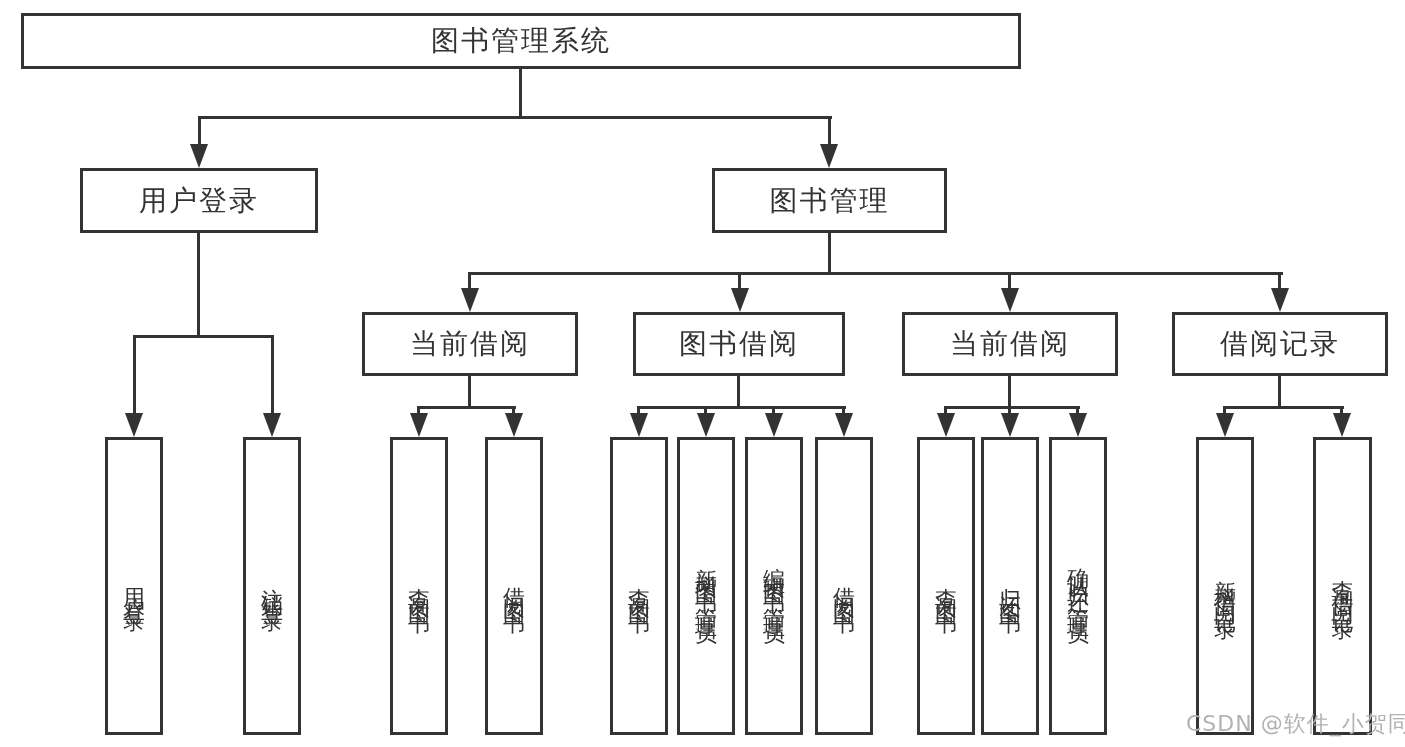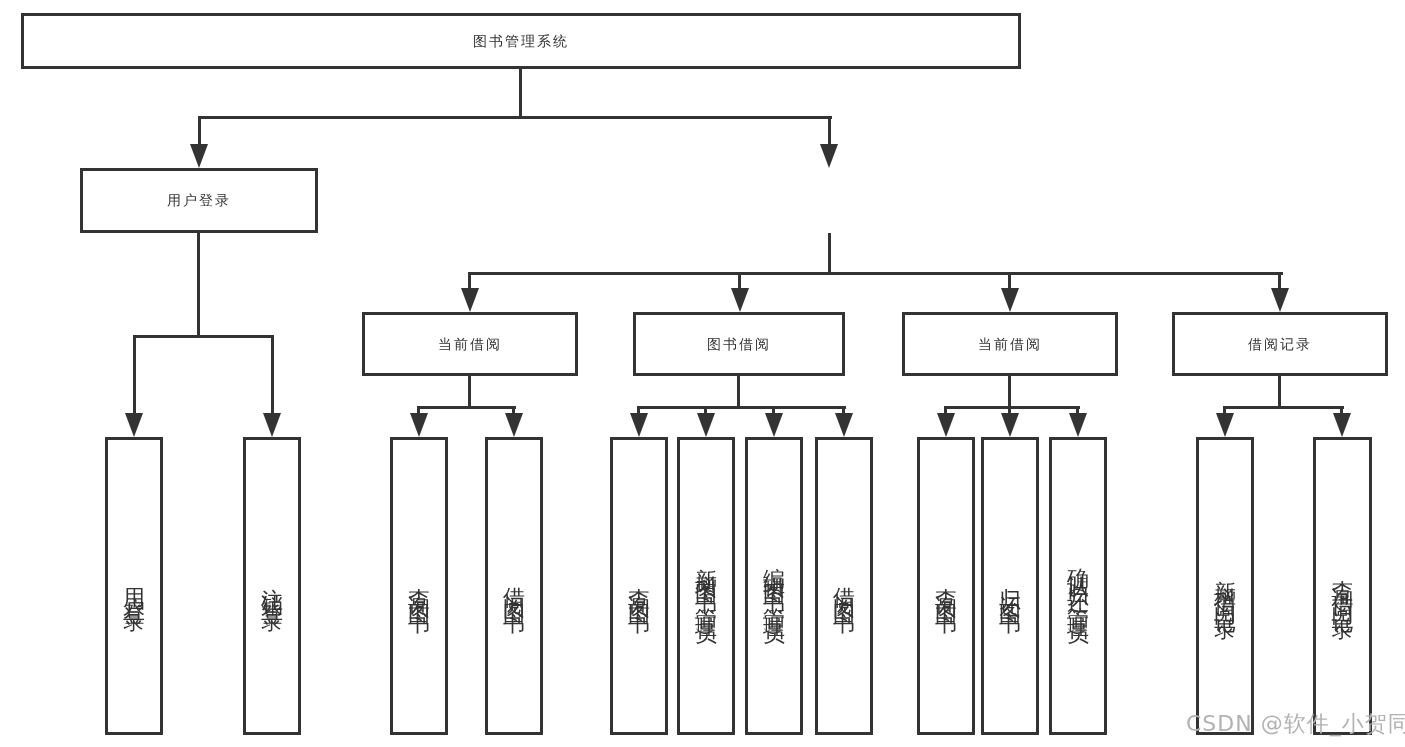--- a/index.html
+++ b/index.html
@@ -5,21 +5,21 @@
   html,body{margin:0;padding:0;background:#ffffff;}
   .canvas{
     position:relative;width:1405px;height:747px;background:#ffffff;
     font-family:"DejaVu Sans","Liberation Sans",sans-serif;color:#333333;overflow:hidden;
   }
   .node{
     position:absolute;box-sizing:border-box;border:3px solid #333333;background:#ffffff;
     display:flex;align-items:center;justify-content:center;
   }
   .node .lbl{
-    font-size:14px;letter-spacing:2px;color:#333333;white-space:nowrap;line-height:1.2;
+    font-size:28px;letter-spacing:2px;color:#333333;white-space:nowrap;line-height:1.2;
   }
   .vnode .lbl{
     writing-mode:vertical-rl;text-orientation:mixed;
     letter-spacing:8px;line-height:1;font-size:22px;
   }
   .ln{position:absolute;display:block;background:#333333;}
   .ar{
     position:absolute;display:block;width:0;height:0;
     border-left:9px solid transparent;border-right:9px solid transparent;
     border-top:24px solid #333333;
@@ -93,20 +93,23 @@
   <i class="ln" style="left:1340px;top:406px;width:3px;height:10px"></i>
   <i class="ar" style="left:1333px;top:413px"></i>
 
   <div class="node" style="left:21px;top:13px;width:1000px;height:56px">
     <span class="lbl">图书管理系统</span>
   </div>
 
   <div class="node" style="left:80px;top:168px;width:238px;height:65px">
     <span class="lbl">用户登录</span>
   </div>
+  <div class="node" style="left:712px;top:168px;width:235px;height:65px">
+    <span class="lbl">图书管理</span>
+  </div>
 
   <div class="node" style="left:362px;top:312px;width:216px;height:64px">
     <span class="lbl">当前借阅</span>
   </div>
   <div class="node" style="left:902px;top:312px;width:216px;height:64px">
     <span class="lbl">当前借阅</span>
   </div>
   <div class="node" style="left:633px;top:312px;width:212px;height:64px">
     <span class="lbl">图书借阅</span>
   </div>

